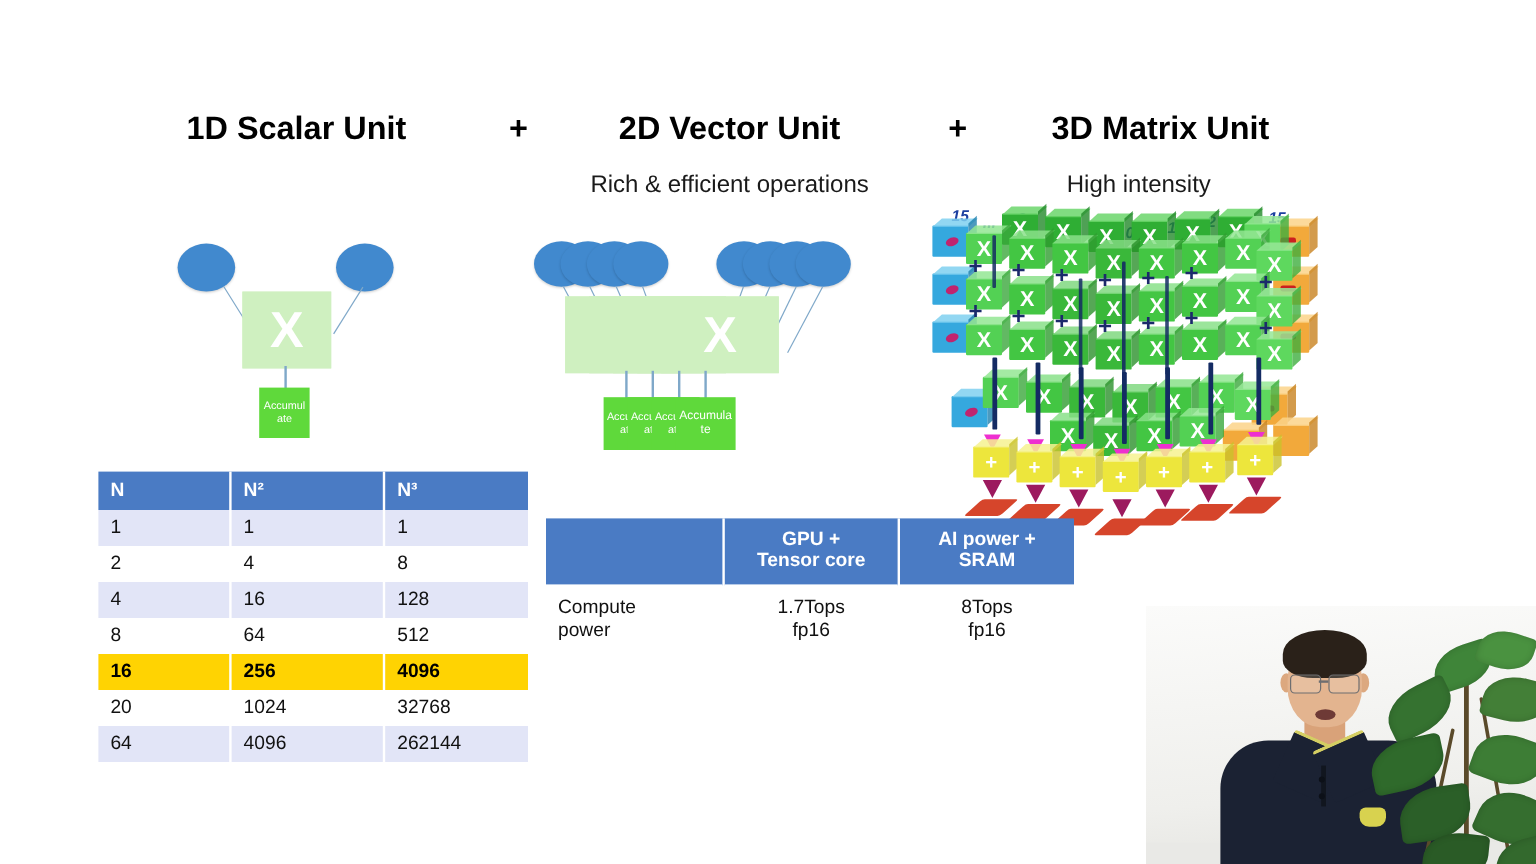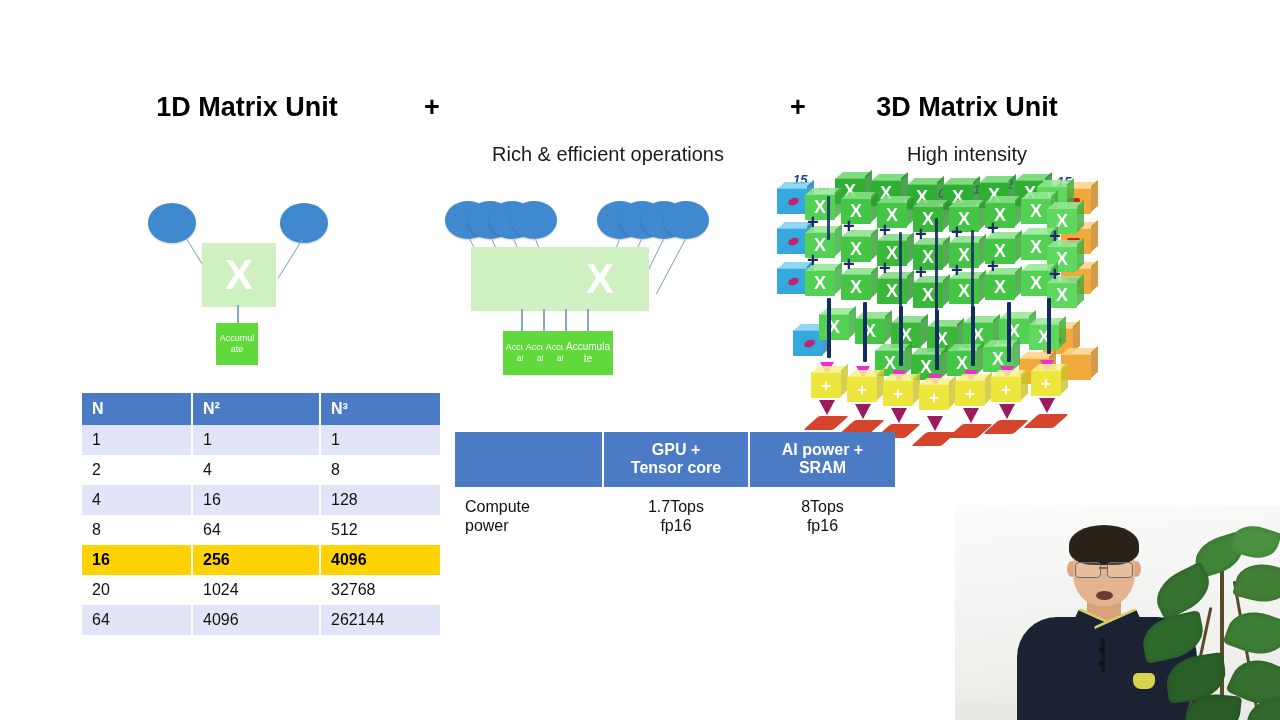--- a/index.html
+++ b/index.html
@@ -22,21 +22,21 @@
   .h1{left:22px;width:290px;}
   .plus1{left:322px;width:60px;}
   .h2{left:378px;width:300px;}
   .plus2{left:688px;width:60px;}
   .h3{left:742px;width:290px;}
 
   .subs{position:absolute;top:143px;left:80px;width:1030px;height:32px;}
   .sub-col{position:absolute;text-align:center;font-size:20px;color:#1a1a1a;}
   .s1{left:22px;width:290px;}
   .s2{left:358px;width:340px;}
-  .s3{left:742px;width:290px;}
+  .s3{left:724px;width:290px;}
 
   
   .d1{position:absolute;left:140px;top:195px;width:210px;height:180px;}
   .ellipse{position:absolute;width:48px;height:40px;border-radius:50%;
     background:#4189CE;box-shadow:0 1px 2px rgba(0,0,0,.18);}
   .xbox{position:absolute;background:#CFF0C0;border:1px solid #CFF0C0;
     display:flex;align-items:center;justify-content:center;
     color:#fff;font-weight:bold;}
   .accbox{position:absolute;background:#5FD93B;color:#fff;
     font-size:9px;line-height:11px;text-align:center;overflow:hidden;
@@ -133,22 +133,23 @@
     box-shadow:inset 0 0 6px rgba(0,0,0,.18);}
   .stem{position:absolute;background:#5A4A2A;border-radius:2px;}
 </style>
 </head>
 <body>
 
 <div class="slide">
 
 
   <div class="heads">
-    <div class="head-col h1">1D Matrix Unit</div>
+    <div class="head-col h1">1D Scalar Unit</div>
     <div class="head-col plus1">+</div>
+    <div class="head-col h2">2D Vector Unit</div>
     <div class="head-col plus2">+</div>
     <div class="head-col h3">3D Matrix Unit</div>
   </div>
   <div class="subs">
     <div class="sub-col s2">Rich &amp; efficient operations</div>
     <div class="sub-col s3">High intensity</div>
   </div>
 
   <div class="d1">
     <div class="ellipse" style="left:8px;top:8px;"></div>

